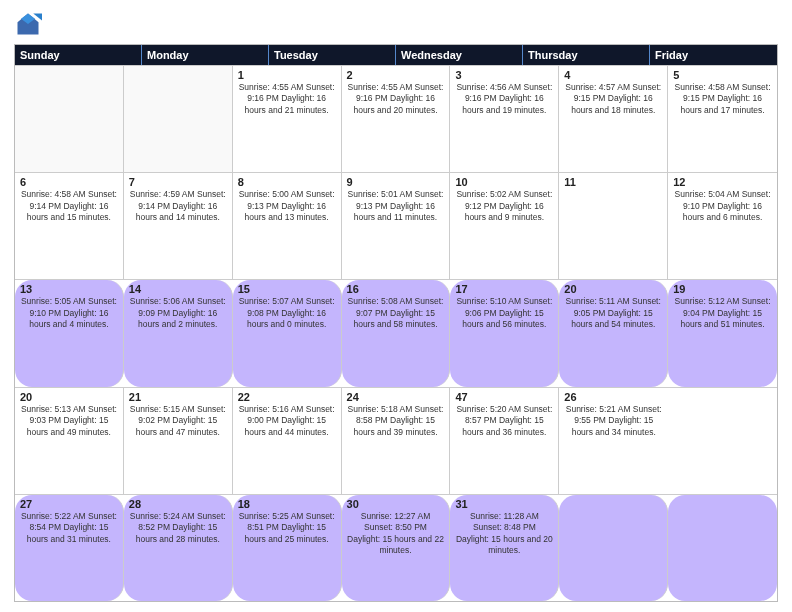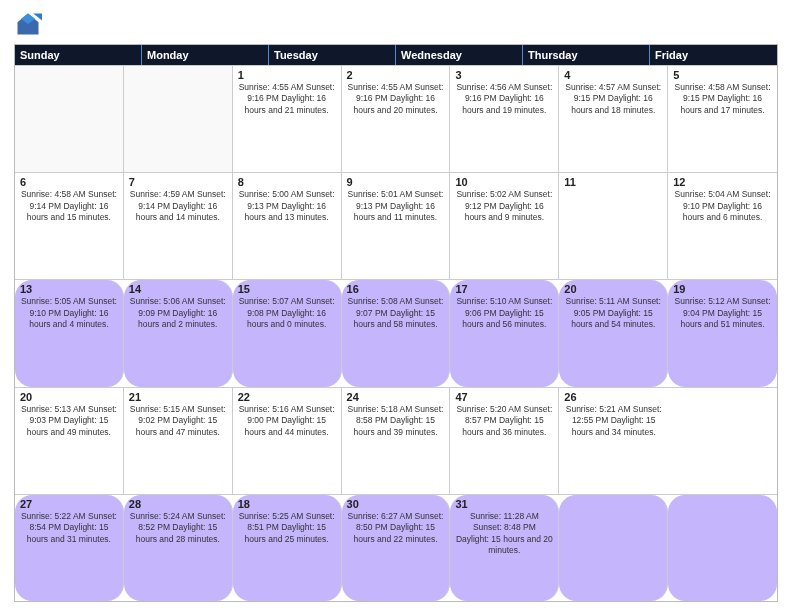--- a/index.html
+++ b/index.html
@@ -317,21 +317,21 @@
           <div class="cal-cell">
             <span class="day-num">47</span>
             <div class="day-info">Sunrise: 5:20 AM
 Sunset: 8:57 PM
 Daylight: 15 hours
 and 36 minutes.</div>
           </div>
           <div class="cal-cell">
             <span class="day-num">26</span>
             <div class="day-info">Sunrise: 5:21 AM
-Sunset: 12:55 PM
+Sunset: 9:55 PM
 Daylight: 15 hours
 and 34 minutes.</div>
           </div>
         </div>
         <div class="cal-row">
           <div class="cal-cell shaded">
             <span class="day-num">27</span>
             <div class="day-info">Sunrise: 5:22 AM
 Sunset: 8:54 PM
 Daylight: 15 hours
@@ -346,21 +346,21 @@
           </div>
           <div class="cal-cell shaded">
             <span class="day-num">18</span>
             <div class="day-info">Sunrise: 5:25 AM
 Sunset: 8:51 PM
 Daylight: 15 hours
 and 25 minutes.</div>
           </div>
           <div class="cal-cell shaded">
             <span class="day-num">30</span>
-            <div class="day-info">Sunrise: 6:27 AM
+            <div class="day-info">Sunrise: 12:27 AM
 Sunset: 8:50 PM
 Daylight: 15 hours
 and 22 minutes.</div>
           </div>
           <div class="cal-cell shaded">
             <span class="day-num">31</span>
             <div class="day-info">Sunrise: 11:28 AM
 Sunset: 8:48 PM
 Daylight: 15 hours
 and 20 minutes.</div>

